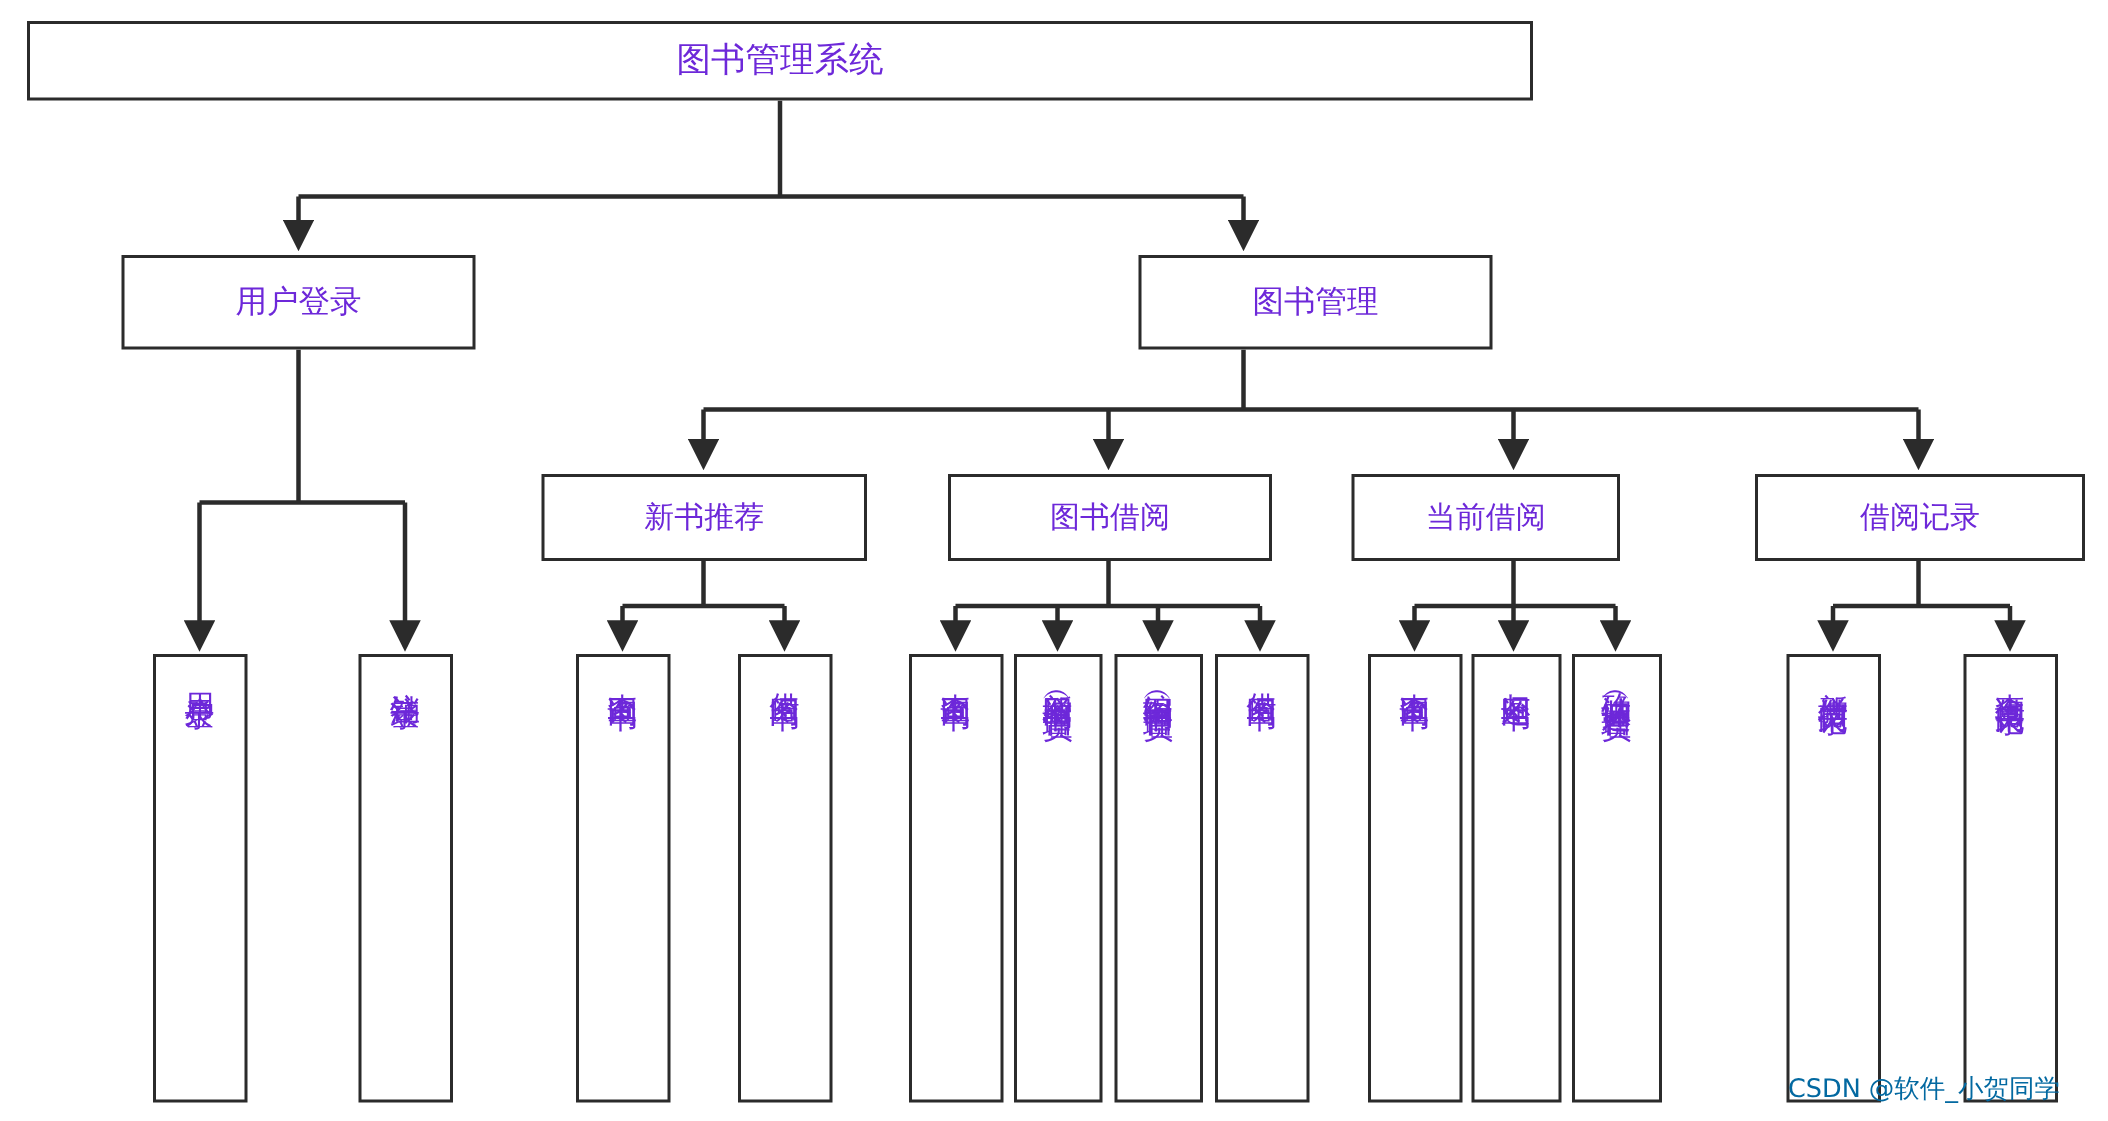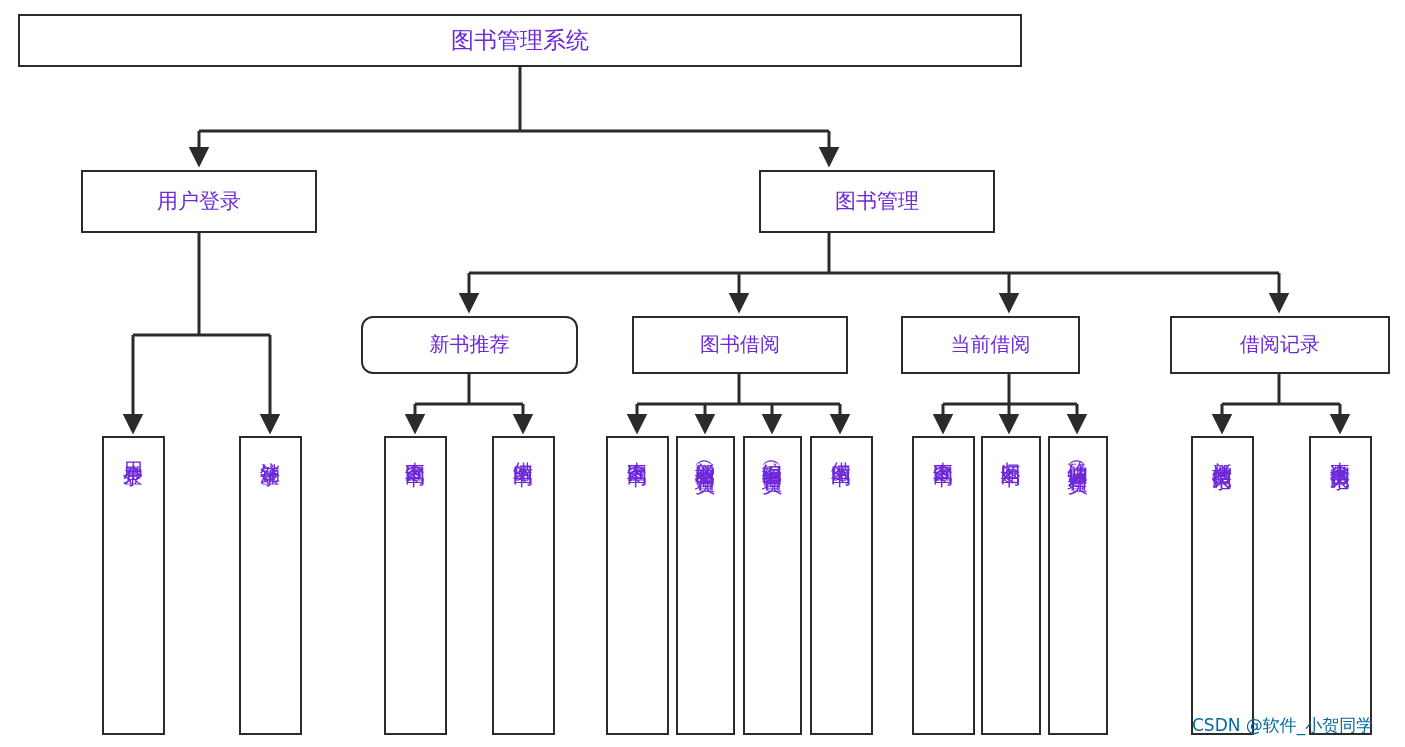--- a/index.html
+++ b/index.html
@@ -130,21 +130,21 @@
   </div>
 
   <div class="node lvl2" style="left:81px; top:170px; width:236px; height:63px;">
     <span class="label">用户登录</span>
   </div>
 
   <div class="node lvl2" style="left:711px; top:170px; width:236px; height:63px;margin-left:48px;">
     <span class="label">图书管理</span>
   </div>
 
-  <div class="node lvl3" style="left:361px; top:316px; width:217px; height:58px;border-radius:12px;">
+  <div class="node lvl3" style="left:361px; top:316px; width:217px; height:58px;">
     <span class="label">新书推荐</span>
   </div>
 
   <div class="node lvl3" style="left:632px; top:316px; width:216px; height:58px;">
     <span class="label">图书借阅</span>
   </div>
 
   <div class="node lvl3" style="left:901px; top:316px; width:179px; height:58px;">
     <span class="label">当前借阅</span>
   </div>

